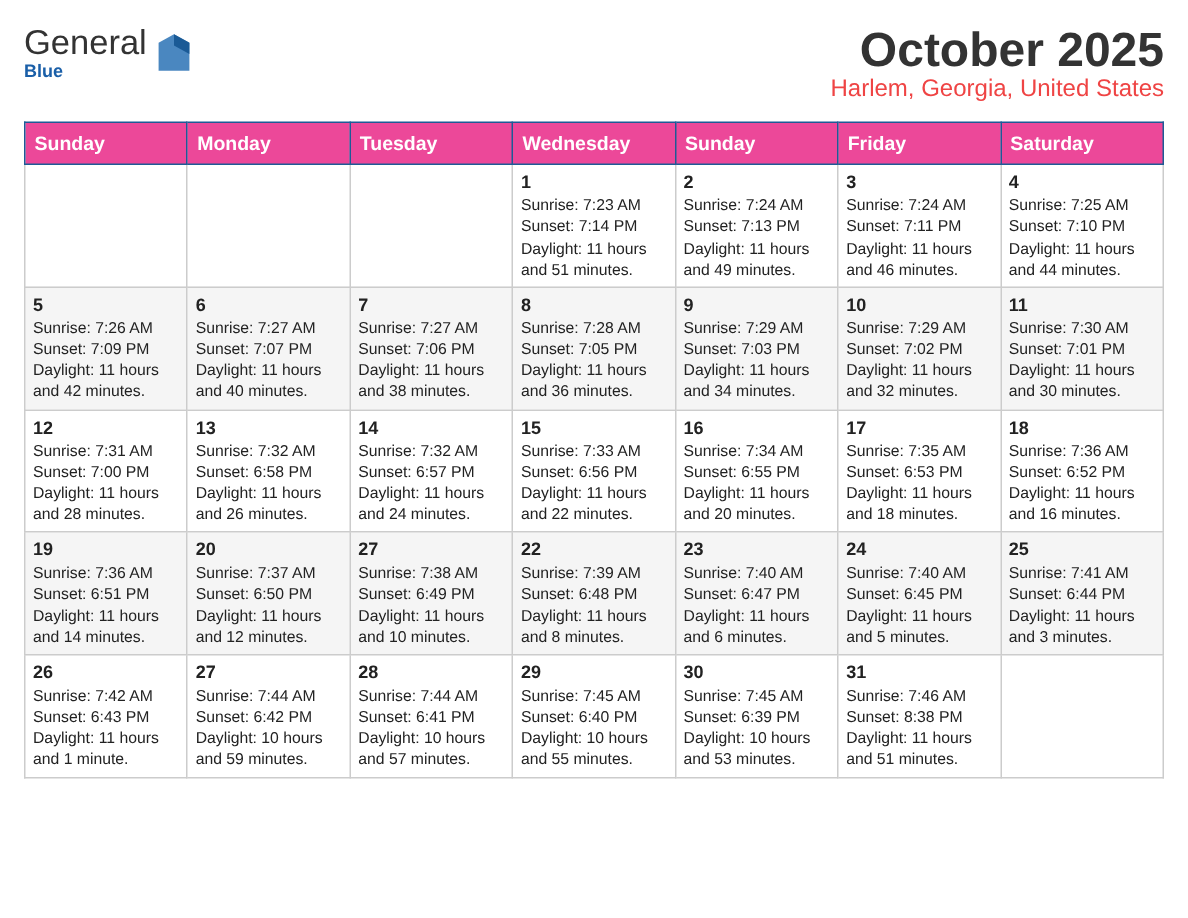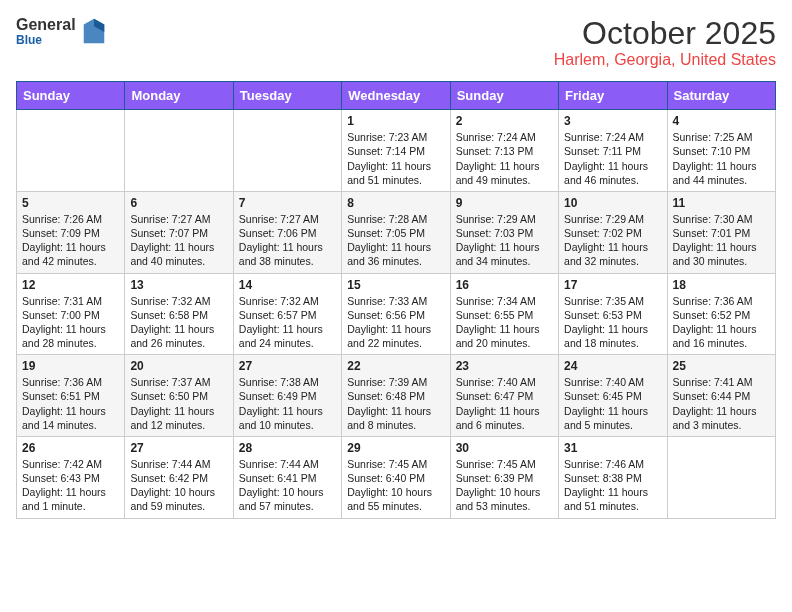--- a/index.html
+++ b/index.html
@@ -19,55 +19,55 @@
     .logo {
       display: flex;
       align-items: center;
     }
     .logo-text {
       display: flex;
       flex-direction: column;
       line-height: 1.1;
     }
     .logo-general {
-      font-size: 16px;
-      font-weight: bold;
+      font-size: 23px;
+      font-weight: normal;
       color: #333;
     }
     .logo-blue {
       font-size: 12px;
       font-weight: bold;
       color: #1a5fa8;
     }
     .logo-icon {
       width: 28px;
       height: 28px;
       margin-left: 4px;
     }
     .title-block {
       text-align: right;
     }
     .title-block h1 {
       font-size: 32px;
-      font-weight: normal;
+      font-weight: bold;
       color: #333;
       line-height: 1.1;
     }
     .title-block h2 {
       font-size: 16px;
       font-weight: normal;
       color: #ef4444;
     }
     table {
       width: 100%;
       border-collapse: collapse;
       table-layout: fixed;
     }
     thead th {
-      background-color: #8b5cf6;
+      background-color: #ec4899;
       color: #fff;
       text-align: left;
       padding: 6px 6px;
       font-size: 13px;
       font-weight: bold;
       border: 1px solid #1e5a96;
       margin-left: 24px;
     }
     tbody td {
       border: 1px solid #ccc;

